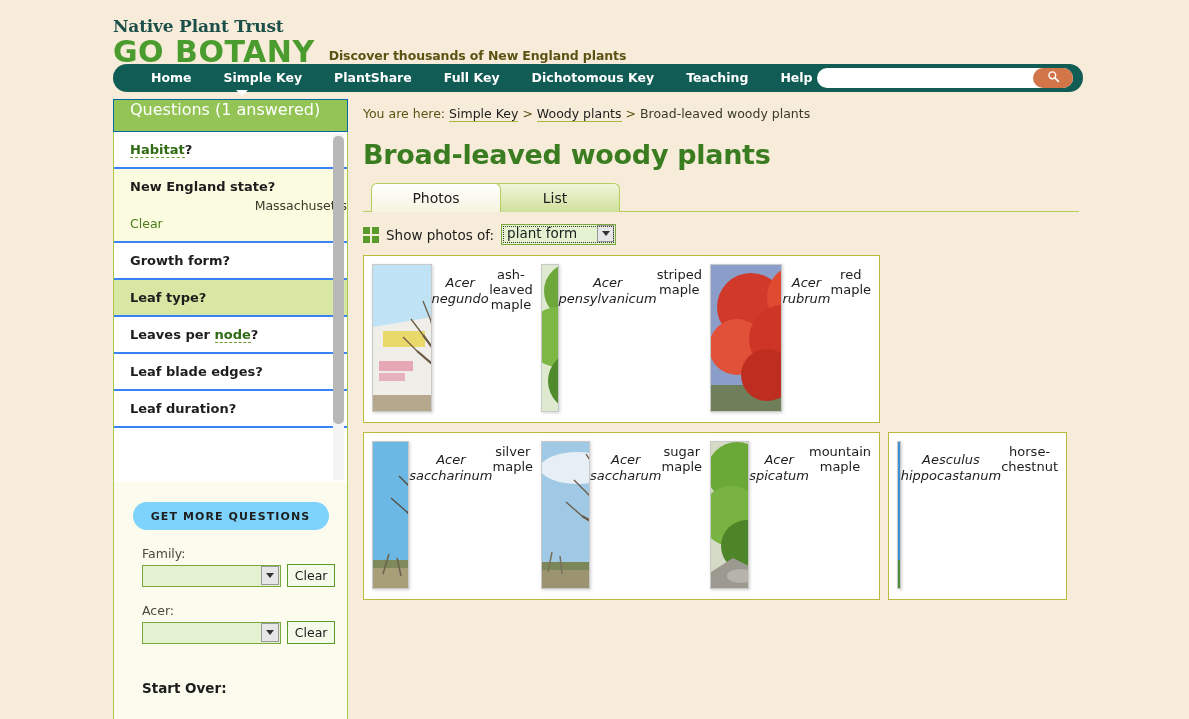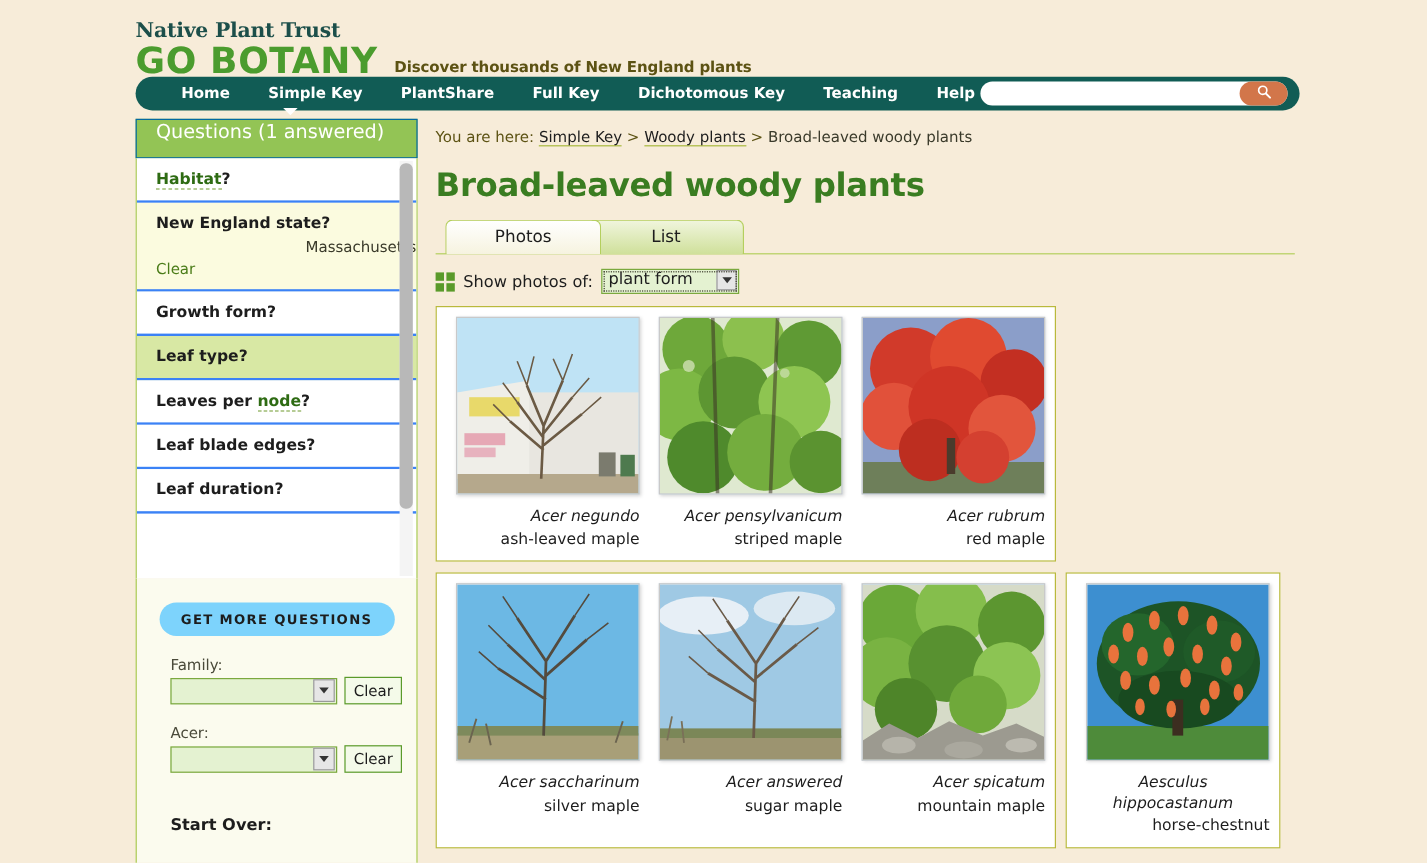--- a/index.html
+++ b/index.html
@@ -194,22 +194,22 @@
   }
 
   
   .gallery { margin-top: 10px; }
   .grid-row { display: flex; gap: 8px; margin-bottom: 9px; }
   .row-box {
     background: #ffffff; border: 1px solid #b9b93c;
     padding: 8px 4px 10px 4px; display: flex;
   }
   .card {
-    width: 169px; display: flex; flex-direction: column;
-    align-items: flex-end; cursor: pointer; padding: 0 4px;
+    width: 169px; display: flex; 
+    align-items: flex-start; cursor: pointer; padding: 0 4px;
   }
   .card-img {
     width: 153px; height: 148px;
     border: 1px solid #c9c9c9;
     box-shadow: 1px 1px 3px rgba(0,0,0,0.18);
     overflow: hidden; background: #cfe6f5;
   }
   .card-img svg { display: block; width: 153px; height: 148px; }
   .sci-name {
     font-size: 13px; font-style: italic; color: #1d1d1d;
@@ -446,21 +446,21 @@
                 <rect width="153" height="148" fill="#9fc9e4"></rect>
                 <ellipse cx="36" cy="26" rx="38" ry="16" fill="#eef3f7" opacity="0.9"></ellipse>
                 <ellipse cx="112" cy="20" rx="34" ry="14" fill="#e6eef5" opacity="0.85"></ellipse>
                 <rect x="0" y="126" width="153" height="22" fill="#9c9470"></rect>
                 <rect x="0" y="120" width="153" height="8" fill="#7b8758"></rect>
                 <path d="M78 128 L80 66 M80 66 L56 30 M80 66 L104 28 M80 82 L48 54 M80 78 L114 50 M80 98 L40 74" stroke="#6a5a48" stroke-width="2.3" fill="none"></path>
                 <path d="M56 30 L44 12 M104 28 L116 10 M48 54 L32 38 M114 50 L132 36 M40 74 L24 60" stroke="#6a5a48" stroke-width="1.3" fill="none"></path>
                 <path d="M6 130 L10 110 M20 132 L18 114" stroke="#7a7058" stroke-width="1.5" fill="none"></path>
               </svg>
             </div>
-            <div class="sci-name">Acer answered</div>
+            <div class="sci-name">Acer saccharum</div>
             <div class="com-name">sugar maple</div>
           </div>
 
           <div class="card">
             <div class="card-img">
               <svg viewBox="0 0 153 148" preserveAspectRatio="none">
                 <rect width="153" height="148" fill="#d6dbc8"></rect>
                 <circle cx="26" cy="30" r="30" fill="#6aa838"></circle>
                 <circle cx="74" cy="22" r="30" fill="#85be4c"></circle>
                 <circle cx="124" cy="34" r="28" fill="#5c9630"></circle>

